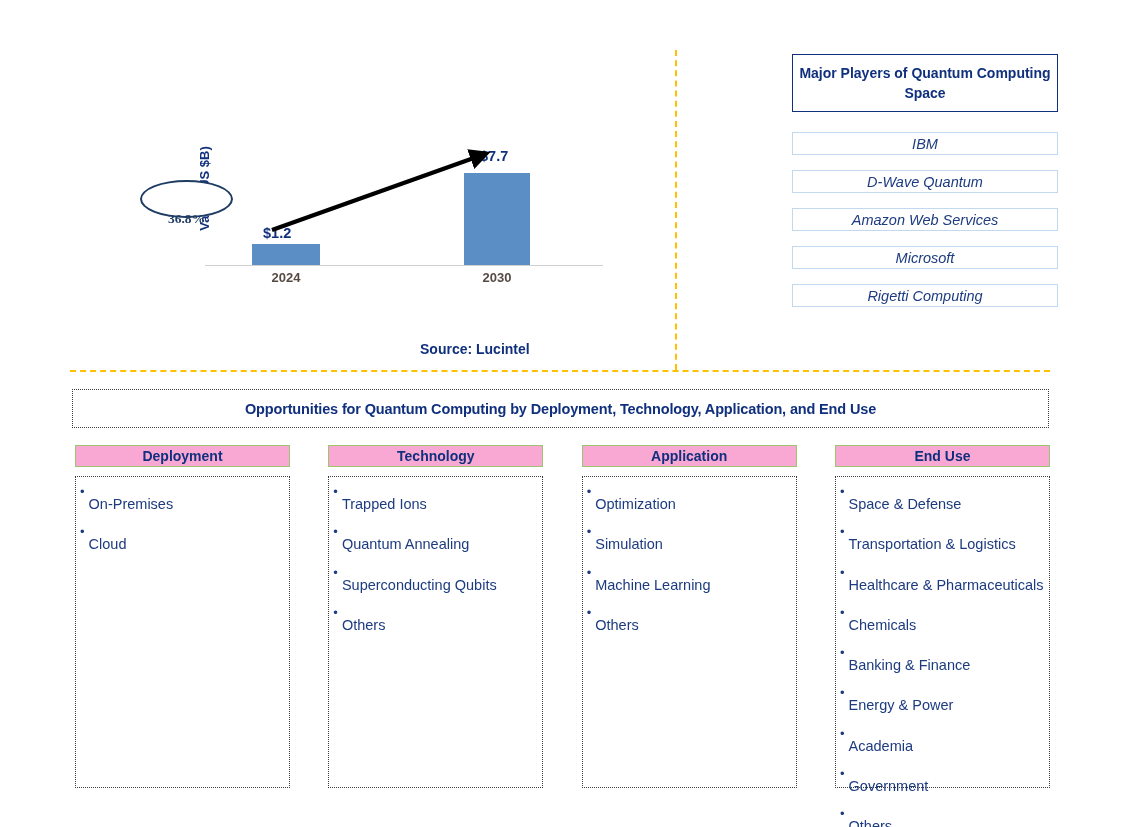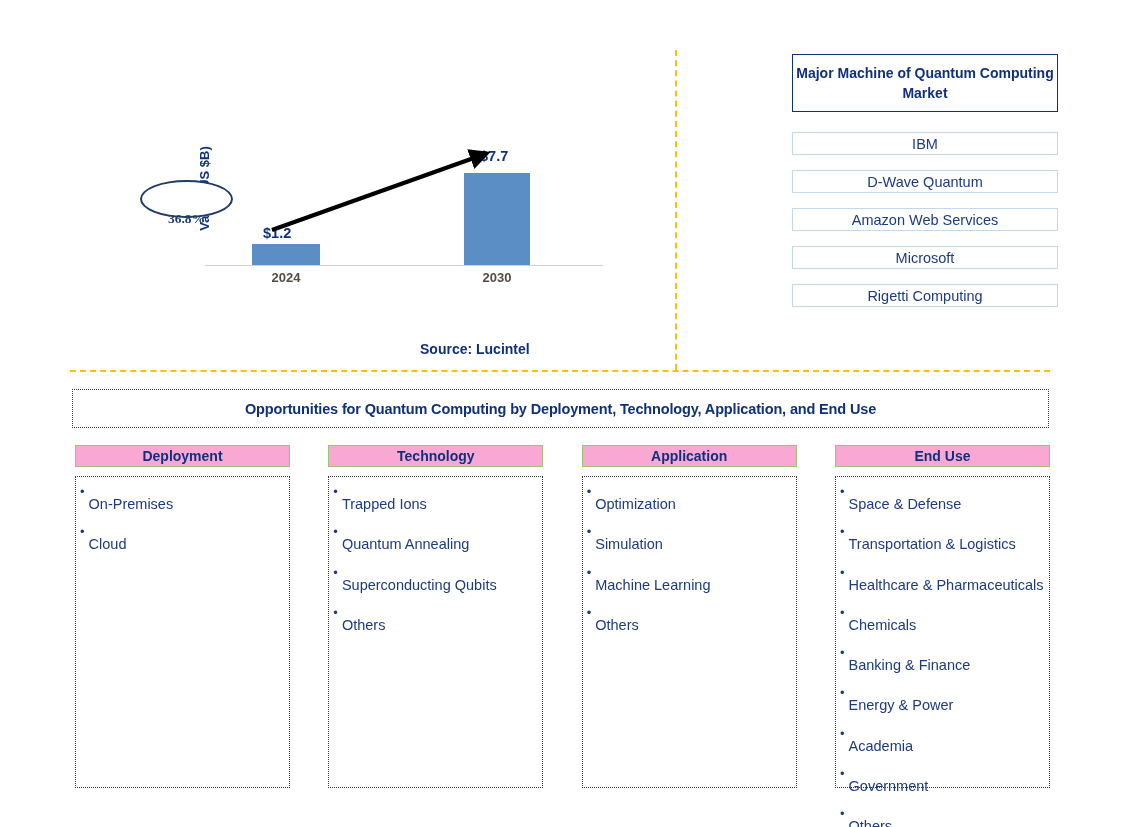--- a/index.html
+++ b/index.html
@@ -207,20 +207,21 @@
     margin-top: 15px;
     border: 1px solid #c2d8ee;
     box-sizing: border-box;
     display: flex;
     align-items: center;
     justify-content: center;
     font-size: 14.5px;
     color: #1d3b80;
     white-space: nowrap;
     overflow: hidden;
+    font-style: italic;
   }
   #player-box-0 { margin-top: 20px; }
 
   
   #opportunities-header {
     position: absolute;
     left: 72px;
     top: 389px;
     width: 977px;
     height: 39px;
@@ -327,21 +328,21 @@
     <span id="cagr-value">36.8%</span>
   </div>
 
   <div id="source-text">Source: Lucintel</div>
 </div>
 
 <div id="vertical-divider"></div>
 <div id="horizontal-divider"></div>
 
 <div id="players-panel">
-  <div id="players-header">Major Machine of Quantum Computing Market</div>
+  <div id="players-header">Major Players of Quantum Computing Space</div>
 
   <div class="player-box" id="player-box-0">
     <span>IBM</span>
   </div>
   <div class="player-box">
     <span>D-Wave Quantum</span>
   </div>
   <div class="player-box">
     <span>Amazon Web Services</span>
   </div>

